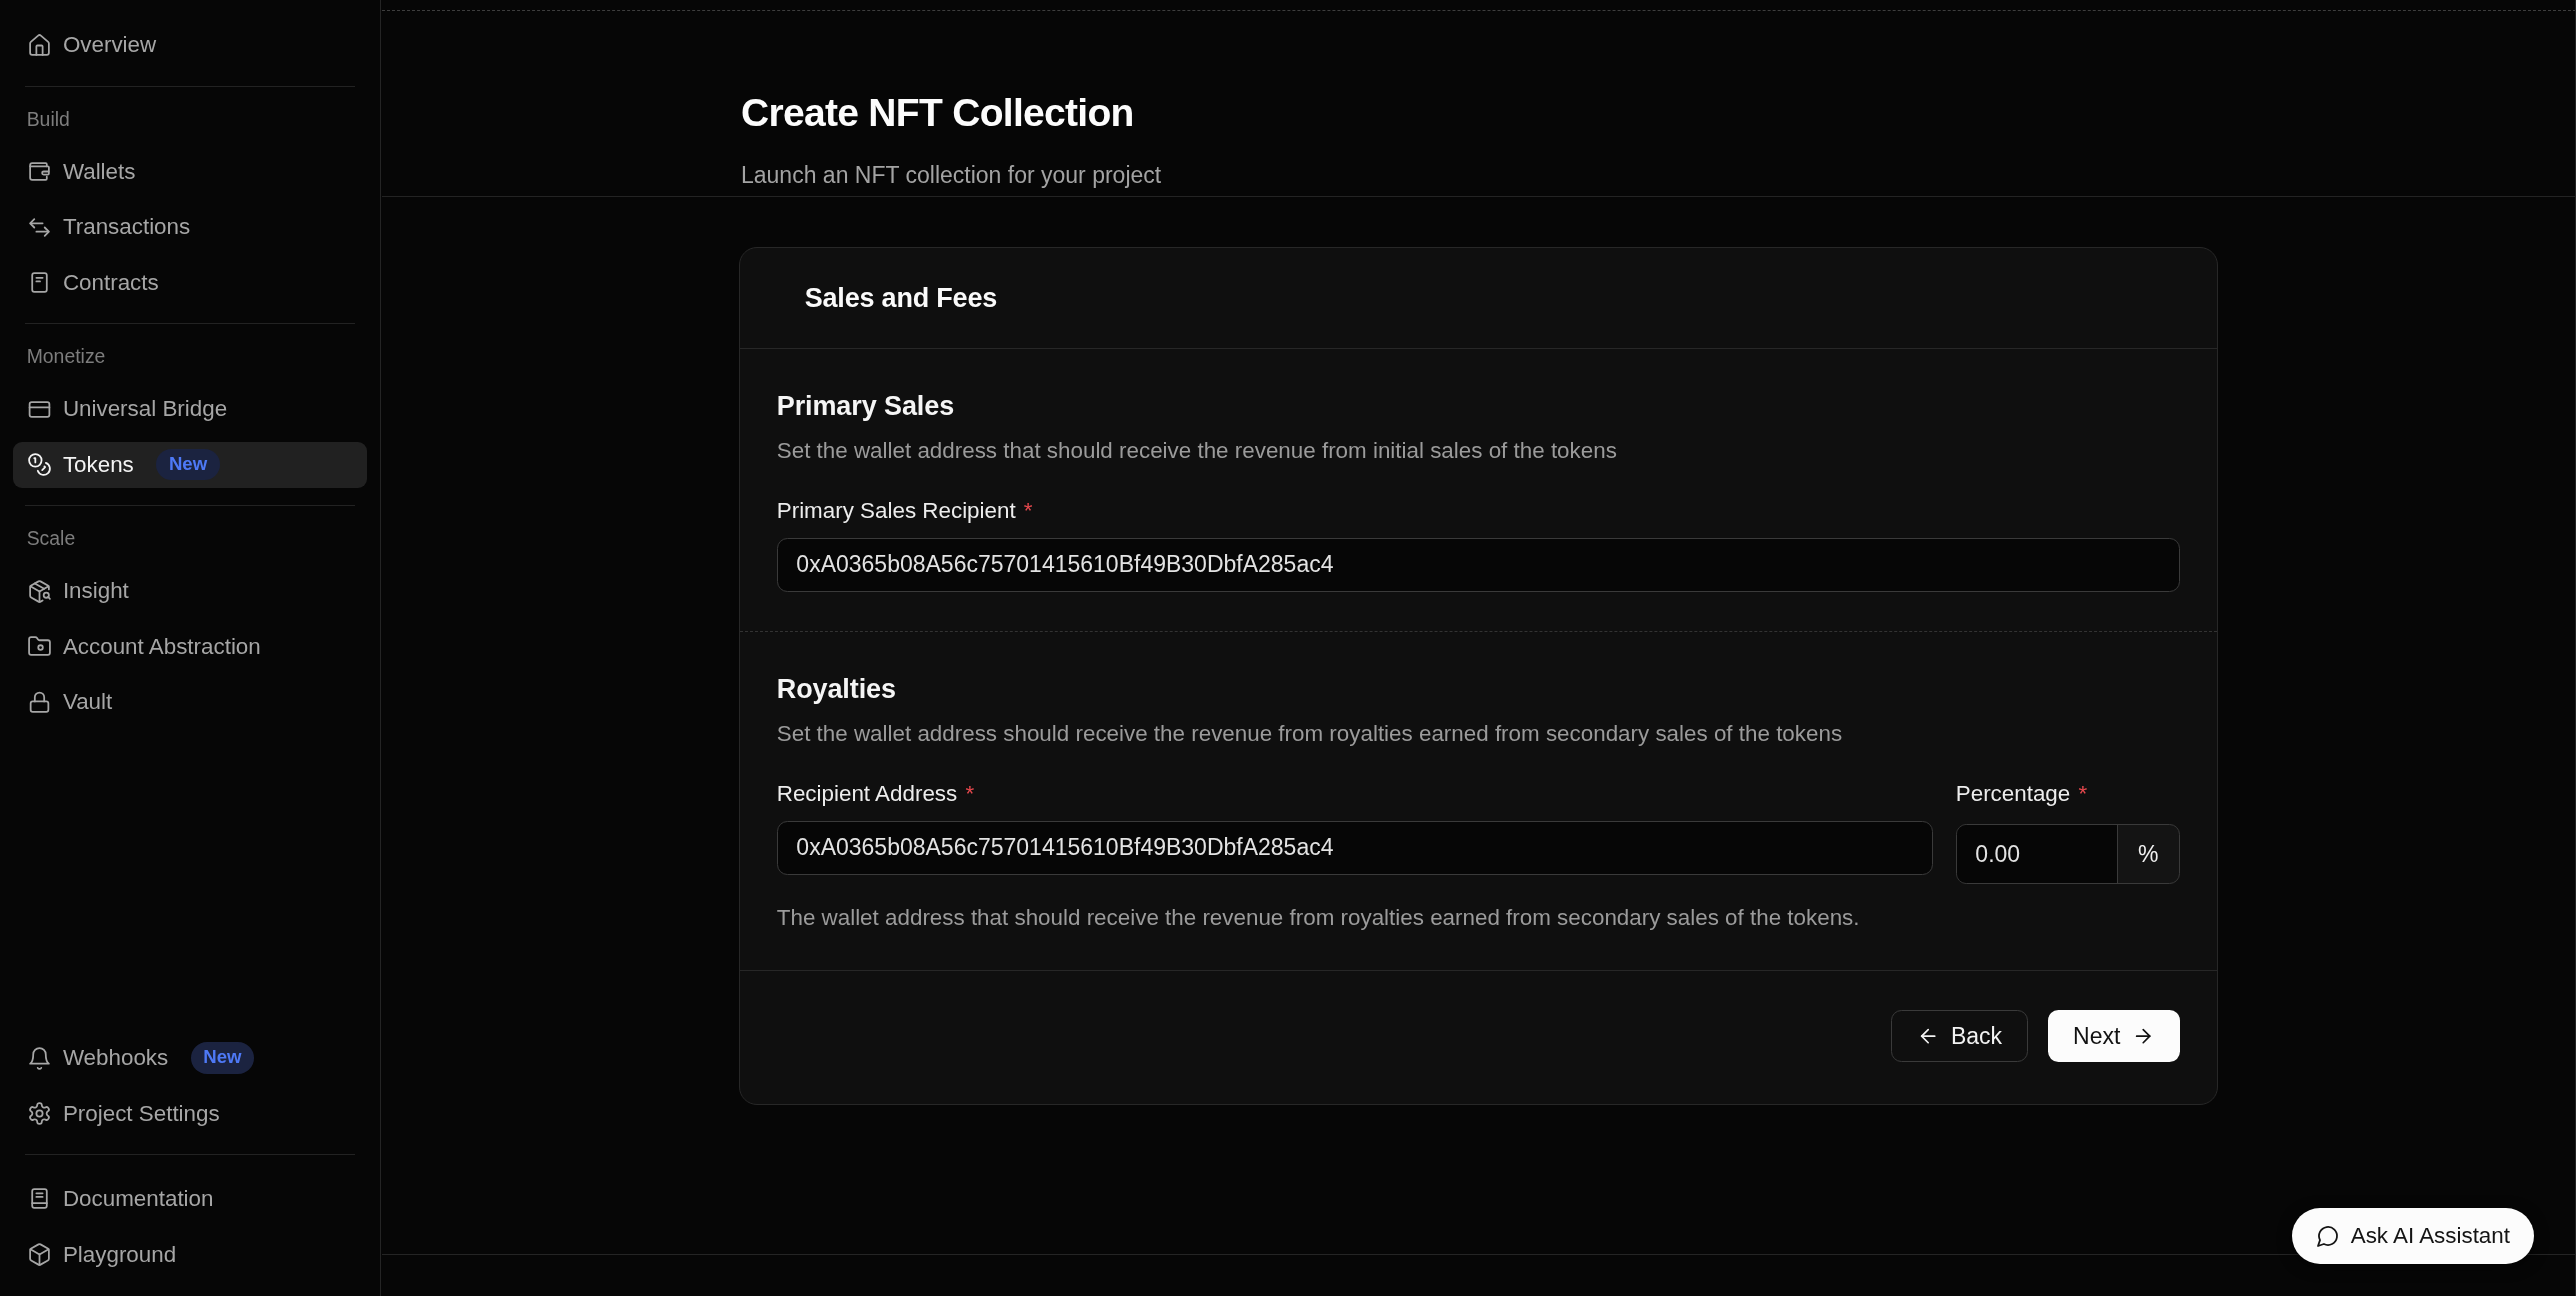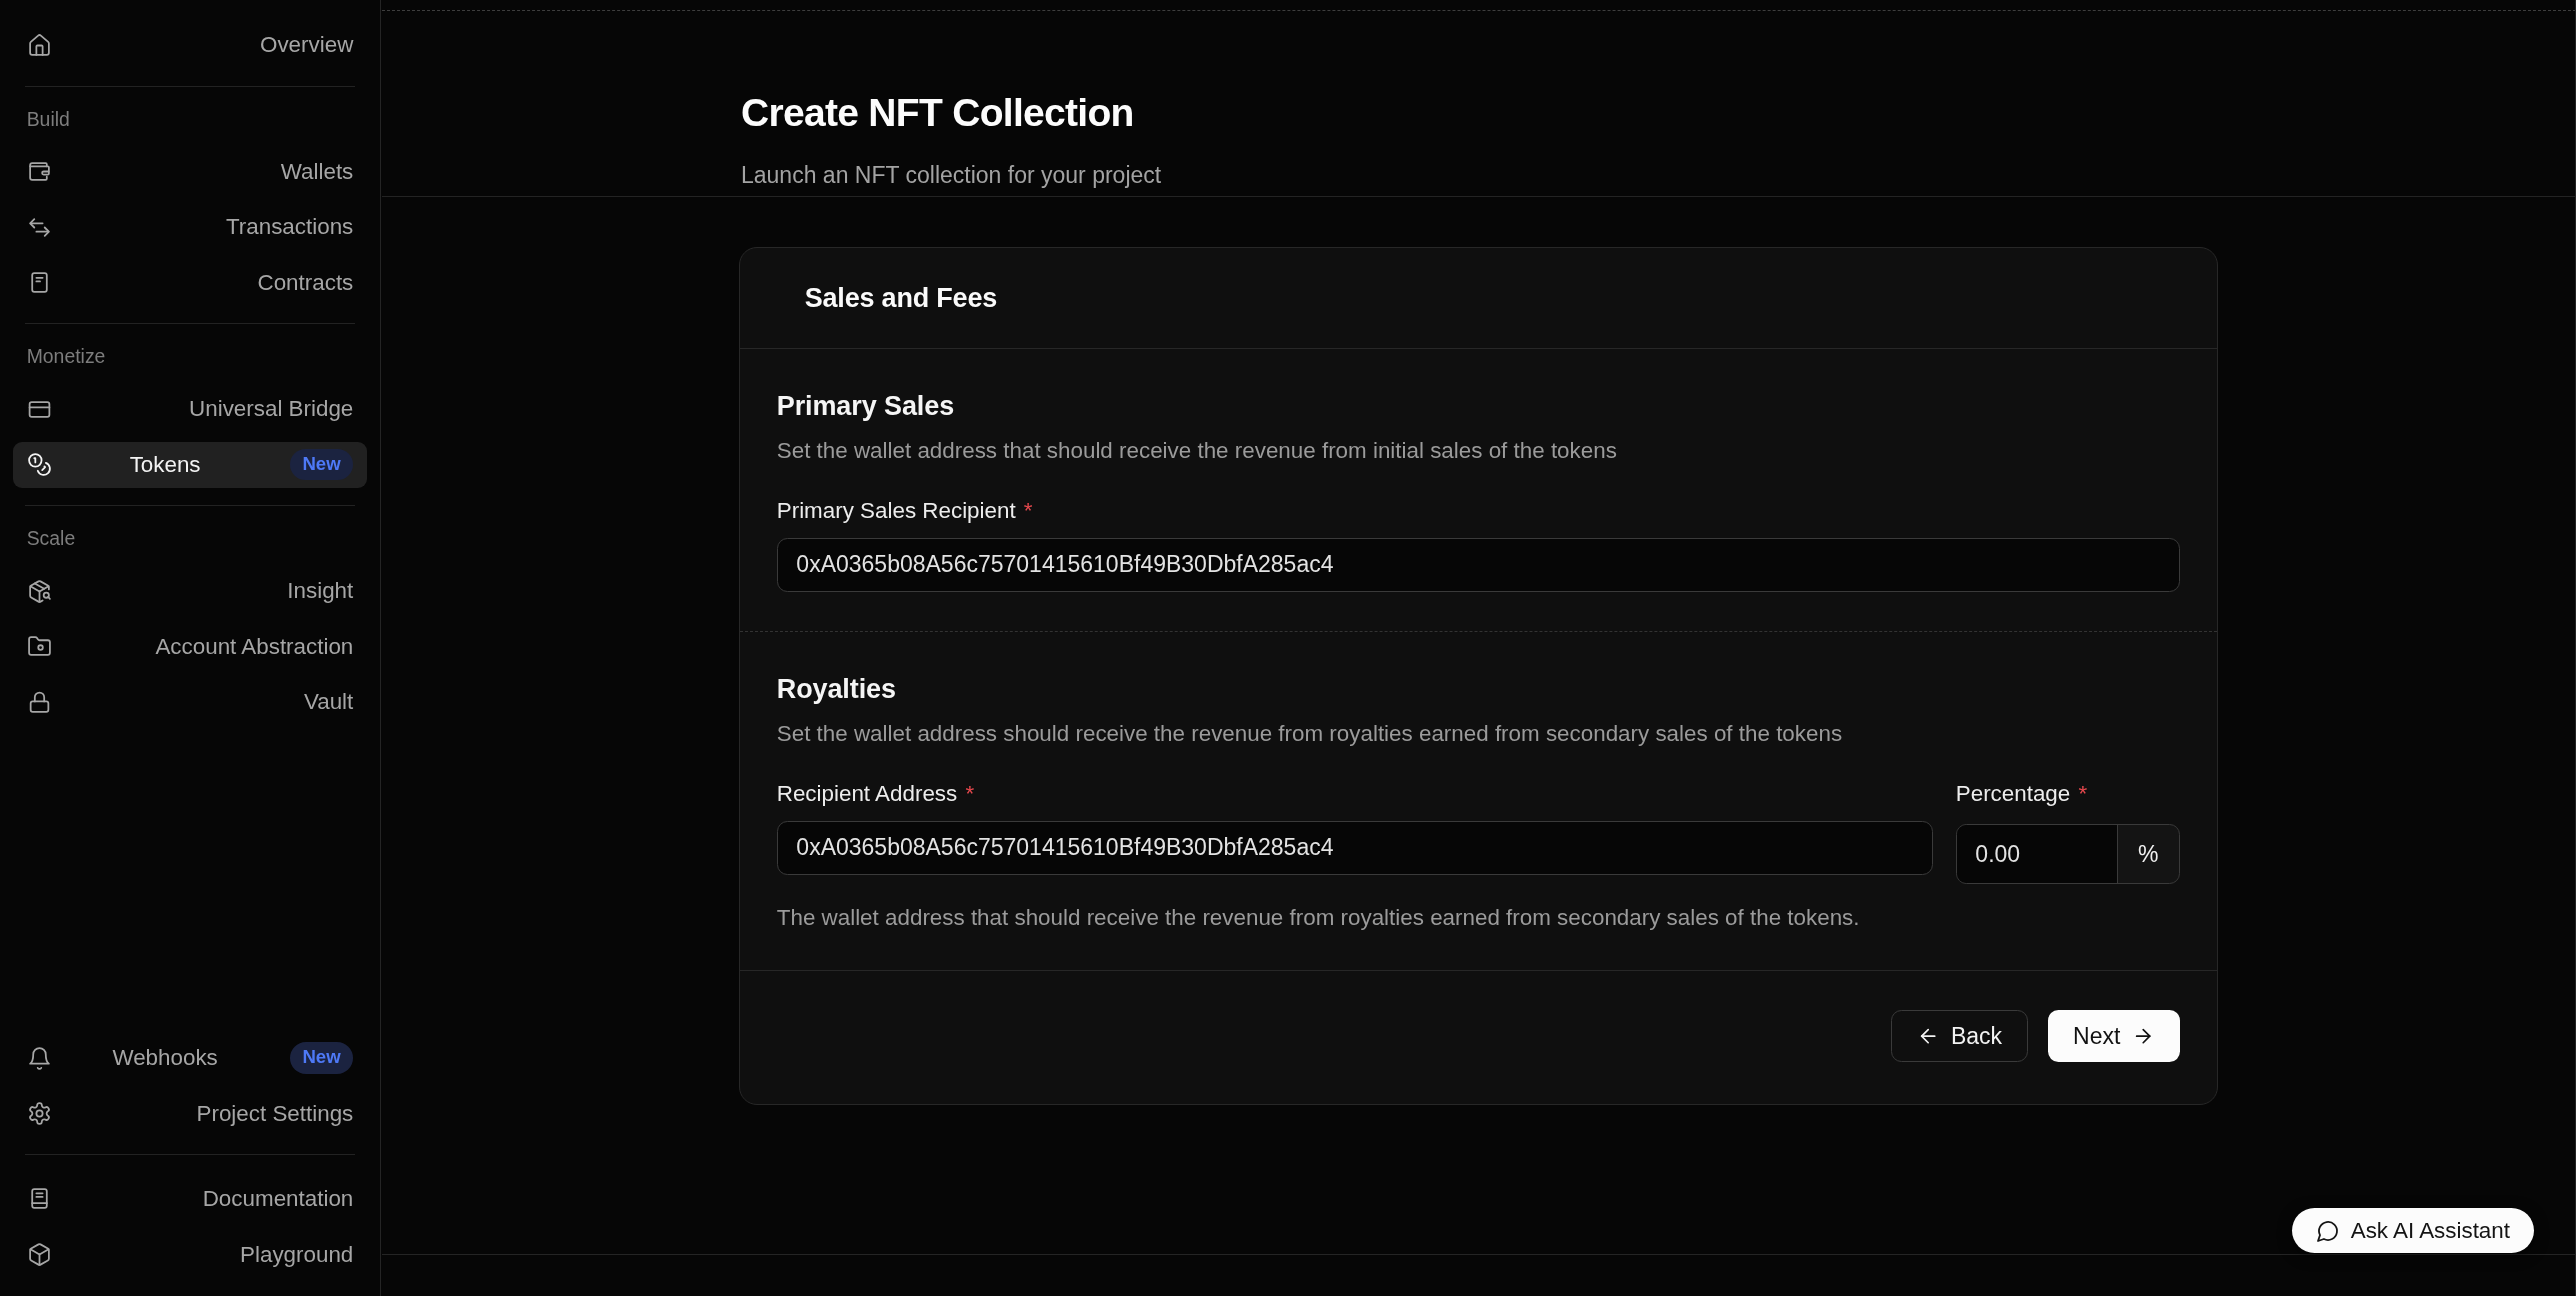--- a/index.html
+++ b/index.html
@@ -16,21 +16,21 @@
   .sidebar {
     position:absolute; left:0; top:0; bottom:0; width:381px;
     border-right:1.5px solid #242424;
     display:flex; flex-direction:column;
     padding:22.4px 12.7px 19.4px 12.7px;
     background:#060606; z-index:3;
   }
   .nav-item {
     display:flex; align-items:center; height:46px; flex:0 0 46px;
     border-radius:9px; padding:0 14px; gap:11.2px;
-    color:#a6a6a6; font-size:22.4px; margin-bottom:9.7px; cursor:pointer;justify-content:space-between;
+    color:#a6a6a6; font-size:22.4px; margin-bottom:9.7px; cursor:pointer;
   }
   .nav-item.active { background:#212121; color:#f3f3f3; }
   .nav-ic { width:25px; height:25px; flex:0 0 25px; }
   .nav-ic svg { width:25px; height:25px; }
   .nav-divider { border-top:1.5px solid #222222; margin:7.5px 12px 21px 12px; flex:0 0 auto; }
   .group-label { font-size:19.4px; color:#7d7d7d; padding:0 14px; margin:0 0 18px 0; flex:0 0 auto; }
   .badge {
     margin-left:11.2px; background:#1b2340; color:#4e79f6;
     font-size:18.6px; font-weight:700; line-height:1;
     padding:6px 12.7px 6.7px; border-radius:745px; flex:0 0 auto;
@@ -92,21 +92,21 @@
   .btn {
     height:52px; border-radius:10.4px; display:inline-flex; align-items:center;
     gap:11.2px; font-size:23px; padding:11px 25px; cursor:pointer; border:none;
     font-family:"Liberation Sans","DejaVu Sans",sans-serif;
   }
   .btn-back { background:transparent; border:1.5px solid #3a3a3a; color:#f2f2f2; }
   .btn-next { background:#fcfcfc; color:#121212; font-weight:500;gap:12px; }
   .btn svg { width:22.4px; height:22.4px; }
 
   .assistant-btn {
-    position:absolute; top:1208px; right:42px; height:45px; z-index:6;
+    position:absolute; top:1208px; right:42px; height:56px; z-index:6;
     background:#fcfcfc; color:#141414; border:none; border-radius:745px;
     display:flex; align-items:center; gap:11.2px; padding:0 24px;
     font-size:22.4px; font-weight:500; cursor:pointer;
     font-family:"Liberation Sans","DejaVu Sans",sans-serif;
     box-shadow:0 3px 13.4px rgba(0,0,0,0.55);
   }
   .assistant-btn svg { width:24px; height:24px; }
 </style>
 </head>
 <body>

